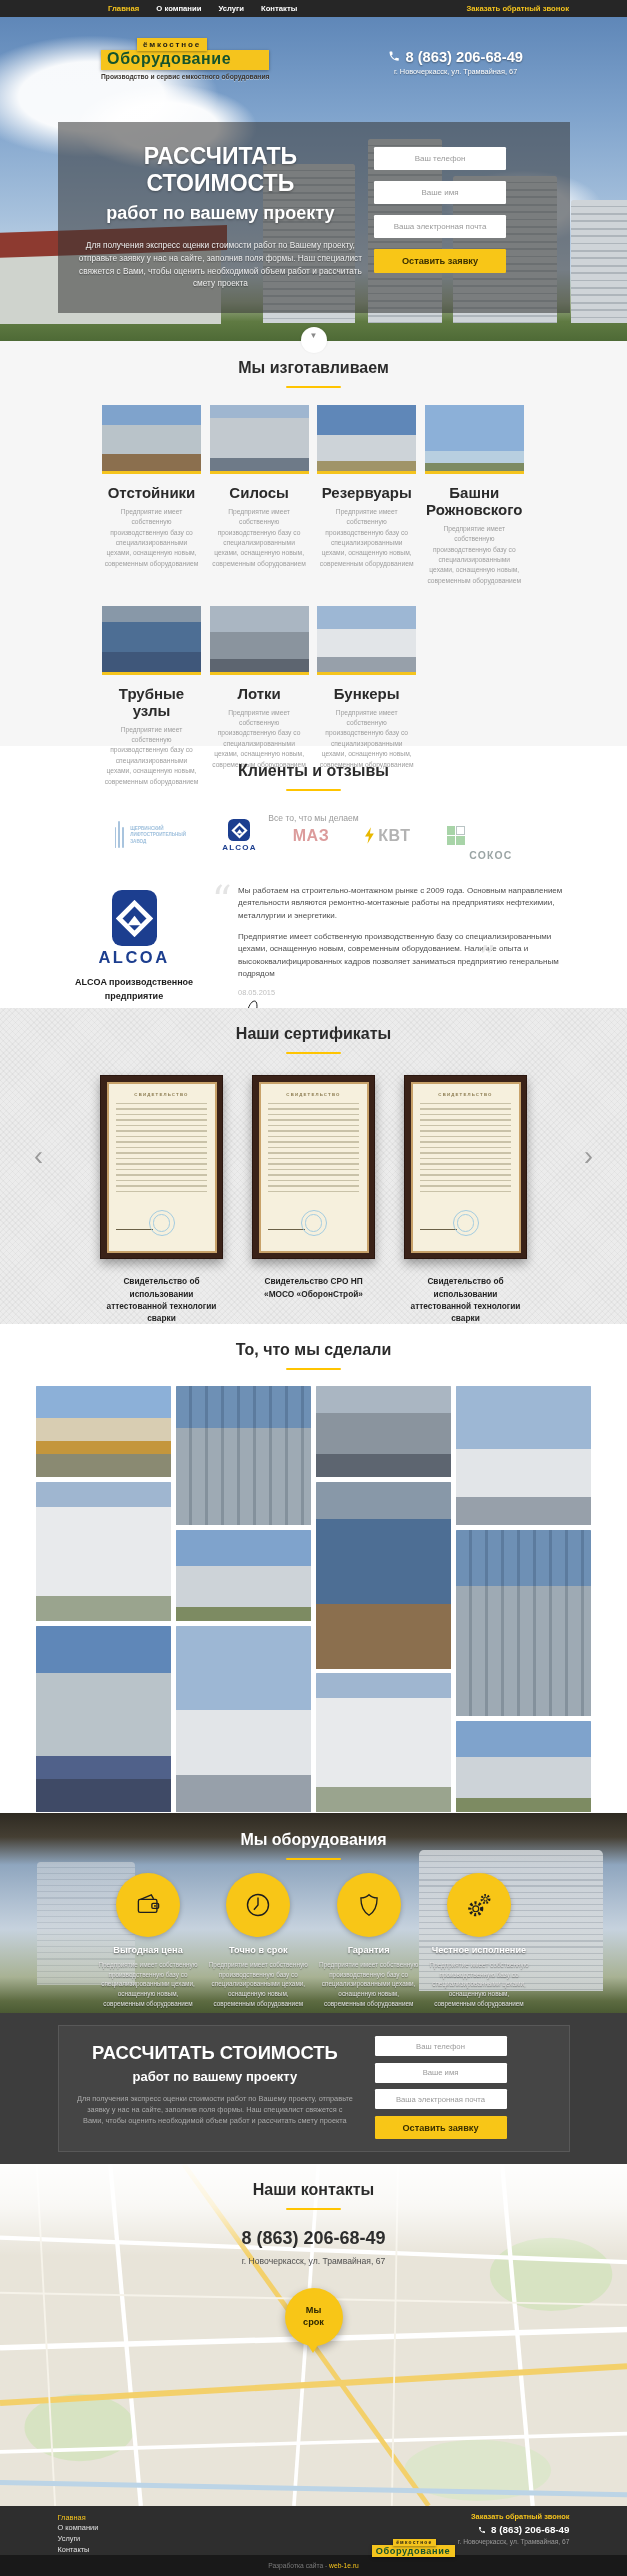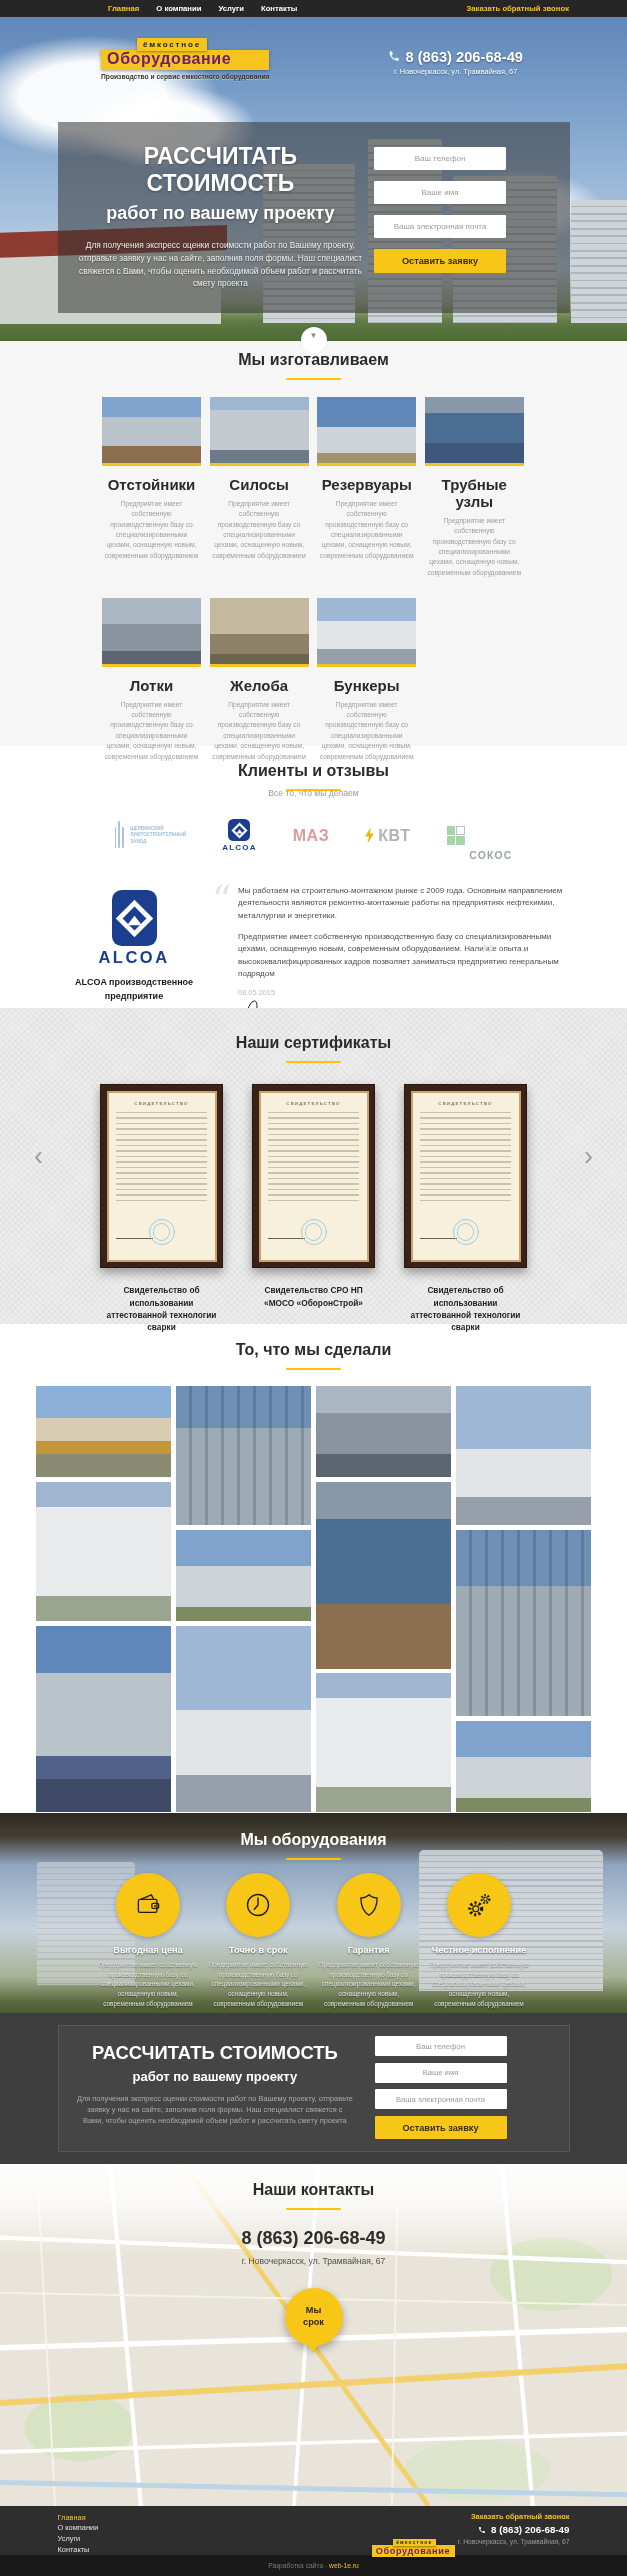--- a/index.html
+++ b/index.html
@@ -23,21 +23,21 @@
   .c3 { width:159px; height:74px; right:24.5px; top:153px; opacity:.7; }
   .silo { position:absolute; background:repeating-linear-gradient(180deg,#cfd4d8 0 5.5px, #aeb5bb 5.5px 7.4px); border-radius:2.5px 2.5px 0 0; }
   .s1 { width:92px; height:159px; left:263px; bottom:18.4px; }
   .s2 { width:74px; height:184px; left:368px; bottom:18.4px; }
   .s3 { width:104px; height:147px; left:453px; bottom:18.4px; }
   .s4 { width:74px; height:123px; right:-18.4px; bottom:18.4px; }
   .building { position:absolute; left:0; bottom:17px; width:221px; height:74px; background:#cfd3cd; }
   .building:before { content:""; position:absolute; left:-6.1px; top:-21px; width:233px; height:24.5px; background:#8d3a30; transform:skewY(-2deg); }
   .hero-logo { position:absolute; left:101px; top:21px; z-index:5; }
   .logo-badge1 { display:inline-block; background:#f5c41d; color:#1e1c14; font-size:8px; font-weight:bold; letter-spacing:1.8px; padding:1.8px 6.1px; box-shadow:0 1.2px 2.5px rgba(0,0,0,.35); }
-  .logo-badge2 { display:block; background:#f5c41d; color:#701a75; font-size:16px; font-weight:900; letter-spacing:0.6px; padding:0.6px 6.1px 1.8px; margin-top:-1.2px; box-shadow:0 1.2px 3.1px rgba(0,0,0,.35); }
+  .logo-badge2 { display:block; background:#f5c41d; color:#14532d; font-size:16px; font-weight:900; letter-spacing:0.6px; padding:0.6px 6.1px 1.8px; margin-top:-1.2px; box-shadow:0 1.2px 3.1px rgba(0,0,0,.35); }
   .logo-badge1 { margin-left:36px; }
   .logo-tagline { display:block; margin-top:3.1px; font-size:6.7px; font-weight:bold; color:#3c3630; text-shadow:0 0.6px 0.6px rgba(255,255,255,.4); }
   .hero-phone { position:absolute; right:104px; top:32px; text-align:center; z-index:5; color:#fff; }
   .hero-phone .num { font-size:14.7px; font-weight:900; text-shadow:0 0.6px 1.8px rgba(0,0,0,.4); display:inline-block; vertical-align:middle; }
   .phone-ico { display:inline-block; vertical-align:middle; margin-right:4.9px; }
   .hero-phone .addr { font-size:7.4px; margin-top:1.8px; text-shadow:0 0.6px 1.2px rgba(0,0,0,.4); }
 
   .hero-panel { position:absolute; left:58px; top:105px; width:512px; height:191px; background:rgba(52,52,52,.55); z-index:6; }
   .hp-left { position:absolute; left:18.4px; top:21px; width:288px; text-align:center; color:#fff; }
   .hp-title1 { font-size:23px; font-weight:900; letter-spacing:0; text-shadow:0 1.2px 2.5px rgba(0,0,0,.35); }
@@ -49,21 +49,21 @@
   .btn-yellow { display:block; width:132px; height:24.5px; background:#f8c617; border:none; border-radius:1.2px; font-size:9.2px; font-weight:bold; color:#3a3000; cursor:pointer; font-family:"Liberation Sans",sans-serif; }
   .scroll-ind { position:absolute; left:50%; bottom:-12.3px; margin-left:-13px; width:26px; height:26px; border-radius:50%; background:#fff; z-index:8; text-align:center; cursor:pointer; box-shadow:0 -0.6px 2.5px rgba(0,0,0,.12); }
   .scroll-ind span { color:#8a8a8a; font-size:8px; line-height:18.4px; }
 
   
   .sec-title { text-align:center; font-size:16px; font-weight:bold; color:#2b2b2b; }
   .sec-title.light { color:#ffffff; }
   .underline { width:55px; height:2.5px; background:#ffc400; border-radius:1.2px; margin:8.6px auto 0; }
 
   
-  .sec-products { height:405px; background:#f6f6f6; padding-top:10px; }
+  .sec-products { height:405px; background:#f6f6f6; padding-top:18px; }
   .prod-grid { width:423px; margin:17px auto 0; display:grid; grid-template-columns:repeat(4,99px); column-gap:8.6px; row-gap:19.6px; }
   .prod-card { cursor:pointer; }
   .prod-img { height:69px; border-bottom:3.1px solid #f5c41d; }
   .pi1 { background:linear-gradient(180deg,#7fa3cc 0 30%,#b9c3c9 30% 75%,#8b6f4e 75%); }
   .pi2 { background:linear-gradient(180deg,#9fb6d0 0 20%,#c2c9cf 20% 80%,#6e7a88 80%); }
   .pi3 { background:linear-gradient(180deg,#5f87b8 0 45%,#cdd3d8 45% 85%,#a09468 85%); }
   .pi4 { background:linear-gradient(180deg,#8cb0d8 0 70%,#b8cfe0 70% 88%,#7d8b62 88%); }
   .pi5 { background:linear-gradient(180deg,#8898a8 0 25%,#4d6e94 25% 70%,#3f577a 70%); }
   .pi6 { background:linear-gradient(180deg,#aab6c2 0 40%,#8a949e 40% 80%,#5d6570 80%); }
   .pi7 { background:linear-gradient(180deg,#c4b89e 0 55%,#8d8268 55% 85%,#6d6450 85%); }
@@ -101,21 +101,21 @@
   .quote-open { position:absolute; left:1.2px; top:-7.4px; font-size:39px; color:#e4e4e4; font-family:"DejaVu Serif",serif; }
   .review-text { font-size:8px; line-height:1.55; color:#4e4e4e; }
   .review-text p + p { margin-top:8.6px; }
   .quote-close { font-size:32px; color:#e9e9e9; font-family:"DejaVu Serif",serif; position:absolute; right:74px; top:53px; }
   .review-date { font-size:7.4px; color:#c0c0c0; margin-top:7.4px; }
   .sig-block { border-bottom:0.6px solid #8a8a8a; width:190px; padding-top:1.2px; }
   .review-author { font-size:8px; font-weight:bold; color:#222; margin-top:4.3px; }
   .review-pos { font-size:7.4px; font-style:italic; color:#777; margin-top:2.5px; }
 
   
-  .sec-certs { height:316px; background-color:#ececec; padding-top:26px; position:relative;
+  .sec-certs { height:316px; background-color:#ececec; padding-top:17px; position:relative;
     background-image:repeating-linear-gradient(45deg, rgba(0,0,0,.03) 0 1.2px, transparent 1.2px 4.3px),
                      repeating-linear-gradient(-45deg, rgba(0,0,0,.03) 0 1.2px, transparent 1.2px 4.3px); }
   .certs-row { display:flex; justify-content:center; gap:29px; margin-top:21px; }
   .cert-frame { width:123px; height:184px; background:#3a2218; border:1.8px solid #2a160f; box-shadow:0 4.9px 9.8px rgba(0,0,0,.35); padding:5.5px; cursor:pointer; }
   .cert-paper { width:100%; height:100%; background:#f6f0dd; border:2.5px solid #c8a26a; position:relative; padding:8.6px 7.4px; }
   .cert-head { text-align:center; font-size:4.3px; letter-spacing:1.2px; color:#8a7a4e; font-weight:bold; }
   .cert-lines { margin-top:6.1px; height:92px;
     background:repeating-linear-gradient(180deg,#c9c2a8 0 1.2px, transparent 1.2px 5.5px); }
   .cert-stamp { position:absolute; left:50%; bottom:14.7px; margin-left:-13px; width:26px; height:26px; border:1.5px solid #8ec2e0; border-radius:50%; opacity:.8; }
   .cert-stamp:after { content:""; position:absolute; inset:3.1px; border:0.6px solid #8ec2e0; border-radius:50%; }
@@ -264,32 +264,32 @@
         <div class="prod-img pi2"></div>
         <div class="prod-name">Силосы</div>
         <div class="prod-desc">Предприятие имеет собственную производственную базу со специализированными цехами, оснащенную новым, современным оборудованием</div>
       </div>
       <div class="prod-card">
         <div class="prod-img pi3"></div>
         <div class="prod-name">Резервуары</div>
         <div class="prod-desc">Предприятие имеет собственную производственную базу со специализированными цехами, оснащенную новым, современным оборудованием</div>
       </div>
       <div class="prod-card">
+        <div class="prod-img pi4"></div>
+        <div class="prod-name">Башни Рожновского</div>
+        <div class="prod-desc">Предприятие имеет собственную производственную базу со специализированными цехами, оснащенную новым, современным оборудованием</div>
+      </div>
+      <div class="prod-card">
         <div class="prod-img pi5"></div>
         <div class="prod-name">Трубные узлы</div>
         <div class="prod-desc">Предприятие имеет собственную производственную базу со специализированными цехами, оснащенную новым, современным оборудованием</div>
       </div>
       <div class="prod-card">
         <div class="prod-img pi6"></div>
         <div class="prod-name">Лотки</div>
-        <div class="prod-desc">Предприятие имеет собственную производственную базу со специализированными цехами, оснащенную новым, современным оборудованием</div>
-      </div>
-      <div class="prod-card">
-        <div class="prod-img pi7"></div>
-        <div class="prod-name">Желоба</div>
         <div class="prod-desc">Предприятие имеет собственную производственную базу со специализированными цехами, оснащенную новым, современным оборудованием</div>
       </div>
       <div class="prod-card">
         <div class="prod-img pi8"></div>
         <div class="prod-name">Бункеры</div>
         <div class="prod-desc">Предприятие имеет собственную производственную базу со специализированными цехами, оснащенную новым, современным оборудованием</div>
       </div>
     </div>
     <button class="all-btn">Все то, что мы делаем</button>
   </div>

